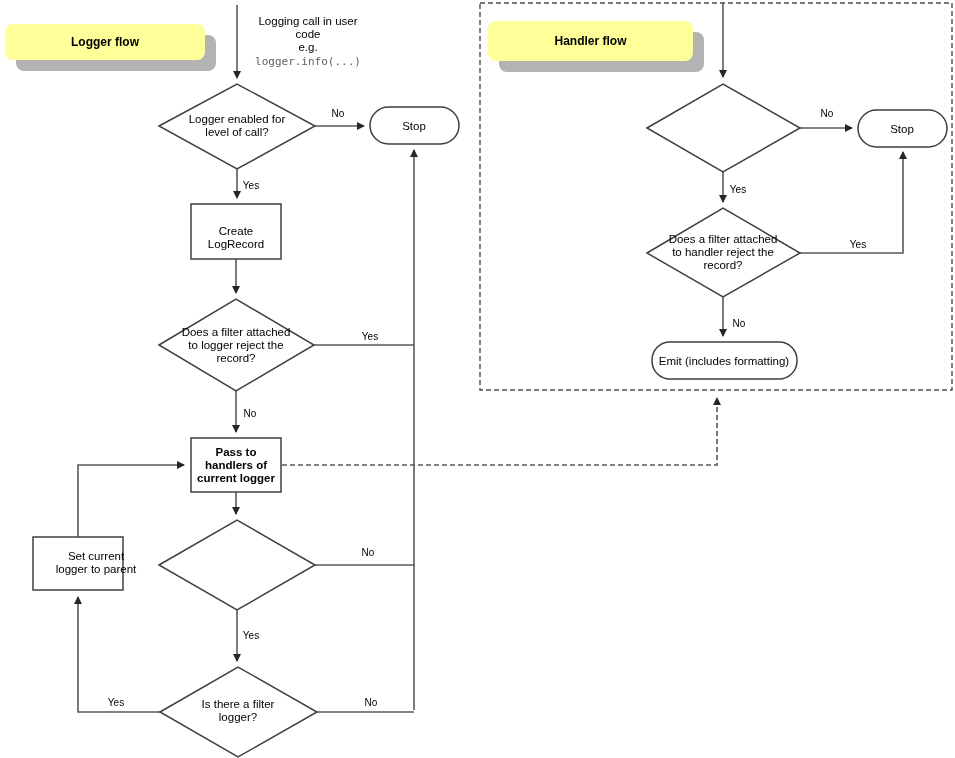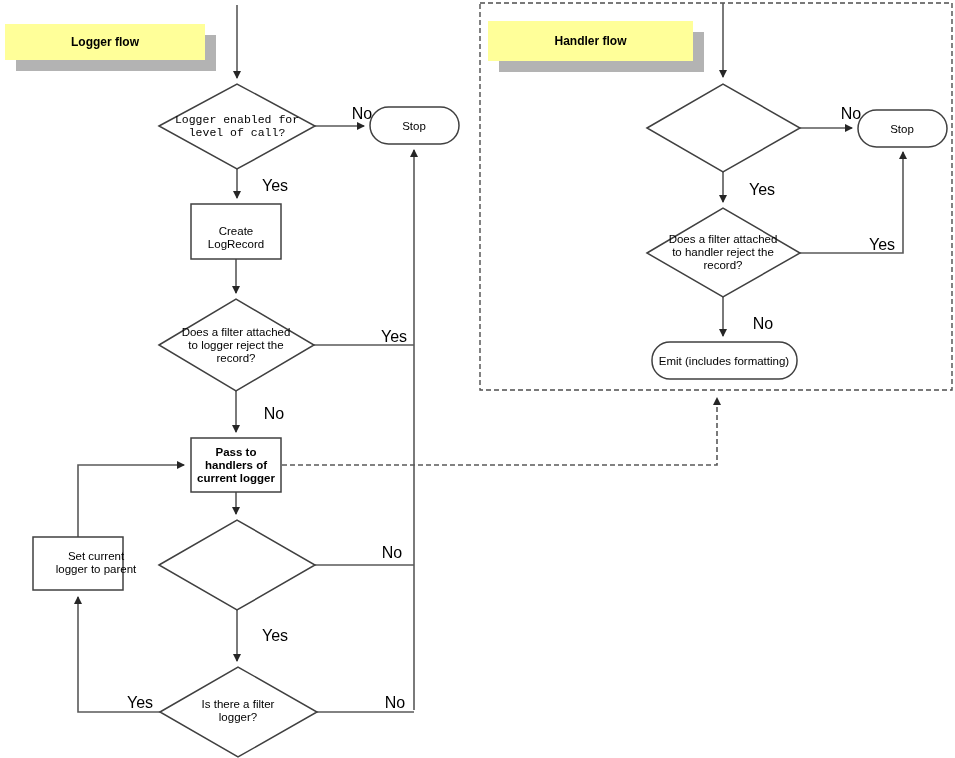--- a/index.html
+++ b/index.html
@@ -1,25 +1,25 @@
 <!DOCTYPE html>
 <html><head>
 <meta charset="utf-8">
 <style>
   html,body{margin:0;padding:0;background:#ffffff;}
   #stage{position:relative;width:955px;height:758px;background:#ffffff;overflow:hidden;
          font-family:"Liberation Sans",sans-serif;color:#000;}
   #wires{position:absolute;left:0;top:0;width:955px;height:758px;}
   .note{position:absolute;display:flex;align-items:center;justify-content:center;
         background:#ffff99;box-shadow:11px 11px 0 #b3b3b3;
-        font-weight:bold;font-size:12px;}
+        font-weight:bold;font-size:12px;border-radius:8px;}
   .nodetext{position:absolute;transform:translate(-50%,-50%);text-align:center;
             font-size:11.5px;line-height:13px;white-space:pre-line;}
-  .edge-label{position:absolute;transform:translate(-50%,-50%);font-size:16px;
-              line-height:12px;white-space:nowrap;margin-left:24px;}
+  .edge-label{position:absolute;transform:translate(-50%,-50%);font-size:10px;
+              line-height:12px;white-space:nowrap;}
   .annotation{position:absolute;text-align:center;font-size:11.5px;line-height:13px;}
   .annotation .multiline{white-space:pre-line;}
   .code{font-family:"DejaVu Sans Mono","Liberation Mono",monospace;
         font-size:11px;color:#5f5f5f;white-space:nowrap;margin-top:1px;}
 </style>
 </head>
 <body>
 
 <div id="stage">
 
@@ -75,22 +75,28 @@
     </g>
   </svg>
 
   <div class="note" style="left:5px;top:24px;width:200px;height:36px;">
     <span>Logger flow</span>
   </div>
   <div class="note" style="left:488px;top:21px;width:205px;height:40px;">
     <span>Handler flow</span>
   </div>
 
+  <div class="annotation" style="left:242px;top:15px;width:132px;">
+    <span class="multiline">Logging call in user
+code
+e.g.</span>
+    <div class="code">logger.info(...)</div>
+  </div>
 
-  <div class="nodetext" style="left:237px;top:126px;width:125px;font-family:Liberation Mono, monospace;">Logger enabled for
+  <div class="nodetext" style="left:237px;top:126px;width:125px;">Logger enabled for
 level of call?</div>
   <div class="nodetext" style="left:414px;top:126px;">Stop</div>
   <div class="nodetext" style="left:236px;top:238px;width:85px;">Create
 LogRecord</div>
   <div class="nodetext" style="left:236px;top:345px;width:135px;">Does a filter attached
 to logger reject the
 record?</div>
   <div class="nodetext" style="left:236px;top:465px;width:85px;font-weight:bold;">Pass to
 handlers of
 current logger</div>

